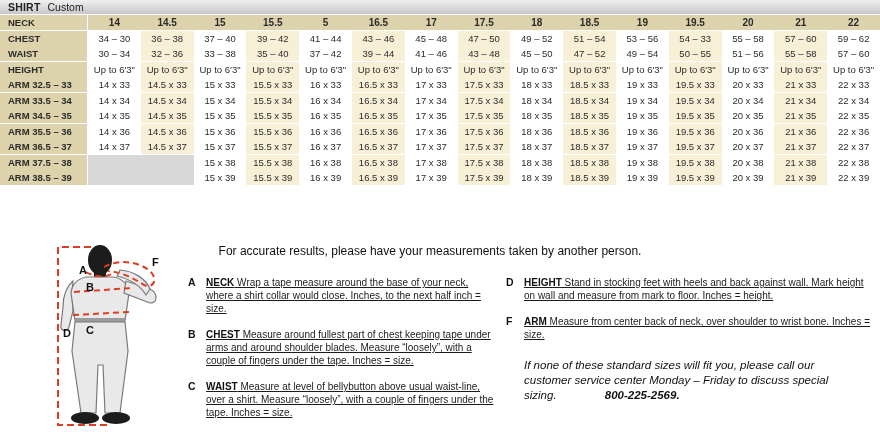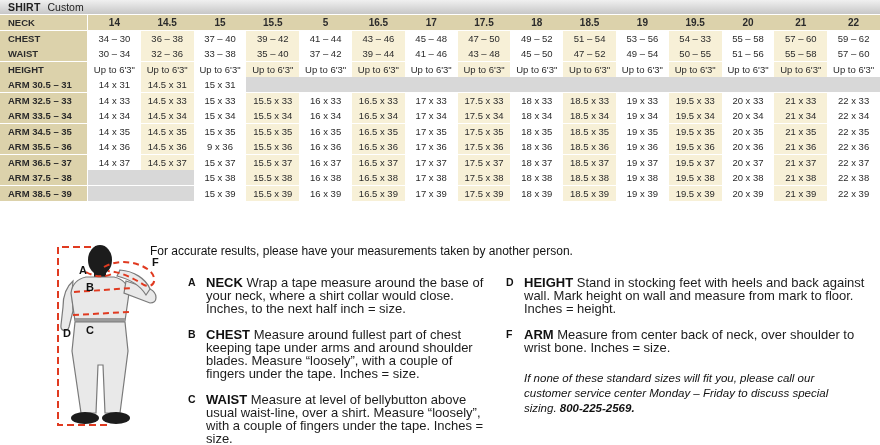--- a/index.html
+++ b/index.html
@@ -36,34 +36,34 @@
   }
   .trow.neck .dcell { background:#dcd2ab; font-weight:bold; font-size:10px; }
   .dcell.white { background:#ffffff; }
   .dcell.cream { background:#f7f0d7; }
   .dcell.empty { background:#d8d8d8; }
   
   .figure-wrap { position:absolute; left:32px; top:243px; width:160px; height:200px; }
   .fig-label { font-family:"Liberation Sans",sans-serif; font-weight:bold; font-size:11px; fill:#111; }
   .intro {
     position:absolute; left:150px; top:245px; width:560px;
-    text-align:left; font-size:12px; line-height:13px; color:#111;
+    text-align:center; font-size:12px; line-height:13px; color:#111;
   }
   .icol { position:absolute; top:276px; }
   #instr-col-1 { left:188px; width:306px; }
   #instr-col-2 { left:506px; width:366px; }
   .ientry { display:flex; margin-bottom:13px; }
   .ientry .ltr { width:18px; flex:0 0 18px; font-weight:bold; font-size:10.5px; line-height:13px; color:#111; }
-  .ientry .itxt { font-size:13px; line-height:13px; color:#1c1c1c; }
+  .ientry .itxt { font-size:10px; line-height:13px; color:#1c1c1c;text-decoration:underline; }
   .ientry .itxt b { color:#111; }
   .note {
     margin-top:17px; margin-left:18px; width:310px;
     font-style:italic; font-size:11.5px; line-height:15px; color:#111;
   }
-  .note b { font-weight:bold; }
+  .note b { font-weight:bold;margin-left:45px; }
 </style>
 </head>
 <body>
 
 <div class="titlebar">
   <span class="t1">SHIRT</span><span class="t2">Custom</span>
 </div>
 <div class="sizetable" id="sizetable">
     <div class="trow neck">
       <div class="lcell">NECK</div>
@@ -131,38 +131,20 @@
       <div class="dcell cream">Up to 6'3"</div>
       <div class="dcell white">Up to 6'3"</div>
       <div class="dcell cream">Up to 6'3"</div>
       <div class="dcell white">Up to 6'3"</div>
       <div class="dcell cream">Up to 6'3"</div>
       <div class="dcell white">Up to 6'3"</div>
       <div class="dcell cream">Up to 6'3"</div>
       <div class="dcell white">Up to 6'3"</div>
     </div>
     <div class="trow data">
-      <div class="lcell">ARM 30.5 – 31</div>
-      <div class="dcell white">14 x 31</div>
-      <div class="dcell cream">14.5 x 31</div>
-      <div class="dcell white">15 x 31</div>
-      <div class="dcell empty"></div>
-      <div class="dcell empty"></div>
-      <div class="dcell empty"></div>
-      <div class="dcell empty"></div>
-      <div class="dcell empty"></div>
-      <div class="dcell empty"></div>
-      <div class="dcell empty"></div>
-      <div class="dcell empty"></div>
-      <div class="dcell empty"></div>
-      <div class="dcell empty"></div>
-      <div class="dcell empty"></div>
-      <div class="dcell empty"></div>
-    </div>
-    <div class="trow data">
       <div class="lcell">ARM 32.5 – 33</div>
       <div class="dcell white">14 x 33</div>
       <div class="dcell cream">14.5 x 33</div>
       <div class="dcell white">15 x 33</div>
       <div class="dcell cream">15.5 x 33</div>
       <div class="dcell white">16 x 33</div>
       <div class="dcell cream">16.5 x 33</div>
       <div class="dcell white">17 x 33</div>
       <div class="dcell cream">17.5 x 33</div>
       <div class="dcell white">18 x 33</div>
@@ -206,21 +188,21 @@
       <div class="dcell white">19 x 35</div>
       <div class="dcell cream">19.5 x 35</div>
       <div class="dcell white">20 x 35</div>
       <div class="dcell cream">21 x 35</div>
       <div class="dcell white">22 x 35</div>
     </div>
     <div class="trow data">
       <div class="lcell">ARM 35.5 – 36</div>
       <div class="dcell white">14 x 36</div>
       <div class="dcell cream">14.5 x 36</div>
-      <div class="dcell white">9 x 36</div>
+      <div class="dcell white">15 x 36</div>
       <div class="dcell cream">15.5 x 36</div>
       <div class="dcell white">16 x 36</div>
       <div class="dcell cream">16.5 x 36</div>
       <div class="dcell white">17 x 36</div>
       <div class="dcell cream">17.5 x 36</div>
       <div class="dcell white">18 x 36</div>
       <div class="dcell cream">18.5 x 36</div>
       <div class="dcell white">19 x 36</div>
       <div class="dcell cream">19.5 x 36</div>
       <div class="dcell white">20 x 36</div>

